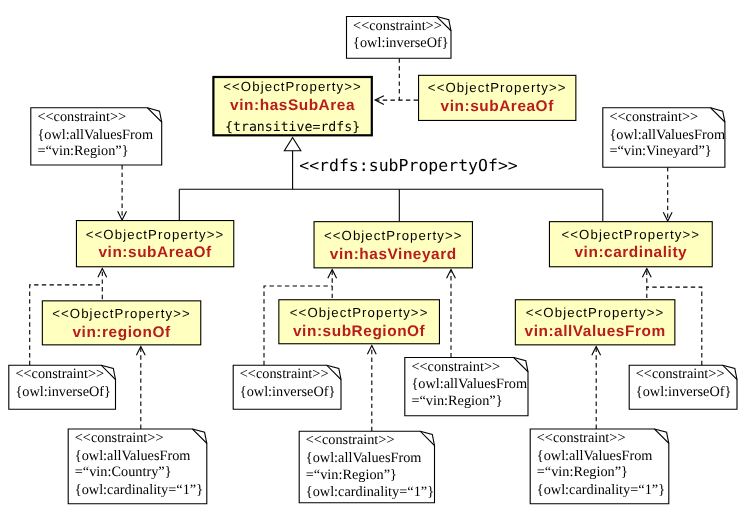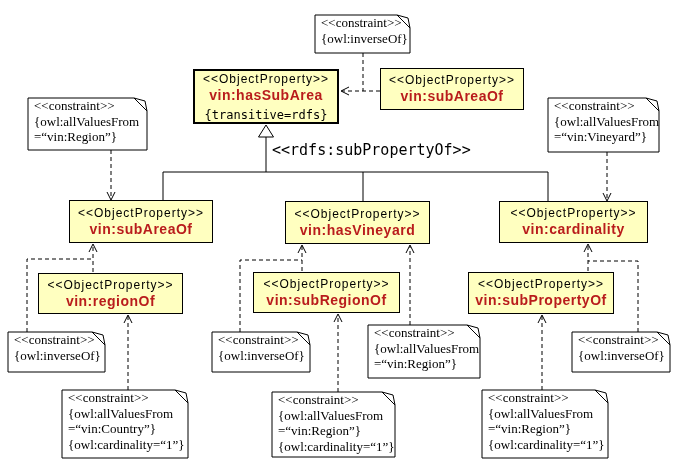--- a/index.html
+++ b/index.html
@@ -121,21 +121,21 @@
     <div class="pname">vin:regionOf</div>
   </div>
 
   <div class="pbox" style="left:253px;top:272px;width:147px;height:41px;">
     <div class="stereo">&lt;&lt;ObjectProperty&gt;&gt;</div>
     <div class="pname">vin:subRegionOf</div>
   </div>
 
   <div class="pbox" style="left:468px;top:272px;width:146px;height:42px;">
     <div class="stereo">&lt;&lt;ObjectProperty&gt;&gt;</div>
-    <div class="pname">vin:subPropertyOf</div>
+    <div class="pname">vin:allValuesFrom</div>
   </div>
 
   <div class="subprop-label">&lt;&lt;rdfs:subPropertyOf&gt;&gt;</div>
 
   <div class="note-text" style="left:315px;top:15px;width:95px;height:38px;">
     <div class="nline">&lt;&lt;constraint&gt;&gt;</div>
     <div class="nline">{owl:inverseOf}</div>
   </div>
 
   <div class="note-text" style="left:28px;top:98px;width:119px;height:52px;">

